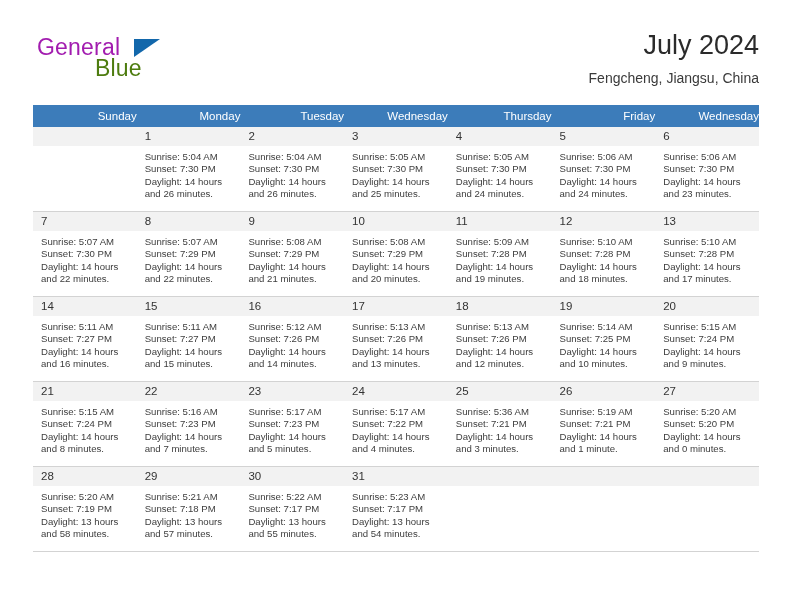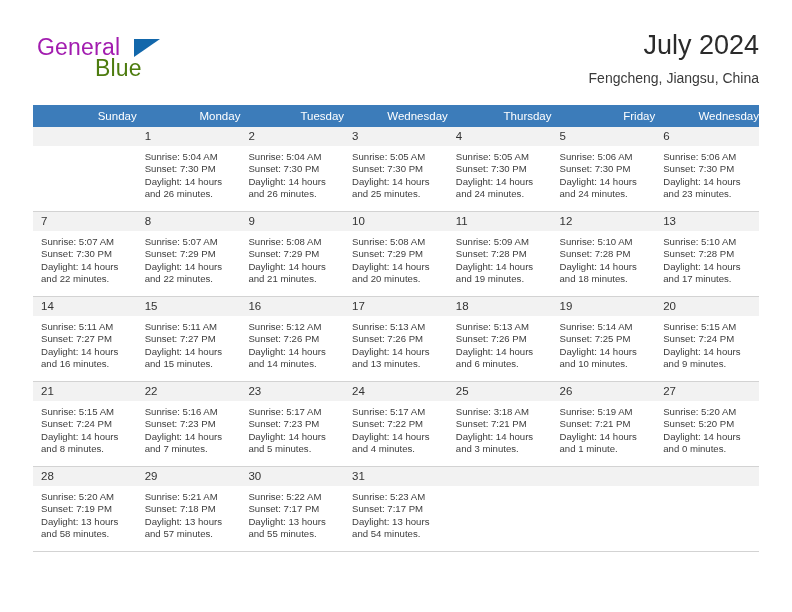--- a/index.html
+++ b/index.html
@@ -332,21 +332,21 @@
               <div>Daylight: 14 hours</div>
               <div>and 13 minutes.</div>
             </div>
           </td>
           <td>
             <span class="daynum">18</span>
             <div class="info">
               <div>Sunrise: 5:13 AM</div>
               <div>Sunset: 7:26 PM</div>
               <div>Daylight: 14 hours</div>
-              <div>and 6 minutes.</div>
+              <div>and 12 minutes.</div>
             </div>
           </td>
           <td>
             <span class="daynum">19</span>
             <div class="info">
               <div>Sunrise: 5:14 AM</div>
               <div>Sunset: 7:25 PM</div>
               <div>Daylight: 14 hours</div>
               <div>and 10 minutes.</div>
             </div>
@@ -394,21 +394,21 @@
             <div class="info">
               <div>Sunrise: 5:17 AM</div>
               <div>Sunset: 7:22 PM</div>
               <div>Daylight: 14 hours</div>
               <div>and 4 minutes.</div>
             </div>
           </td>
           <td>
             <span class="daynum">25</span>
             <div class="info">
-              <div>Sunrise: 3:18 AM</div>
+              <div>Sunrise: 5:36 AM</div>
               <div>Sunset: 7:21 PM</div>
               <div>Daylight: 14 hours</div>
               <div>and 3 minutes.</div>
             </div>
           </td>
           <td>
             <span class="daynum">26</span>
             <div class="info">
               <div>Sunrise: 5:19 AM</div>
               <div>Sunset: 7:21 PM</div>

